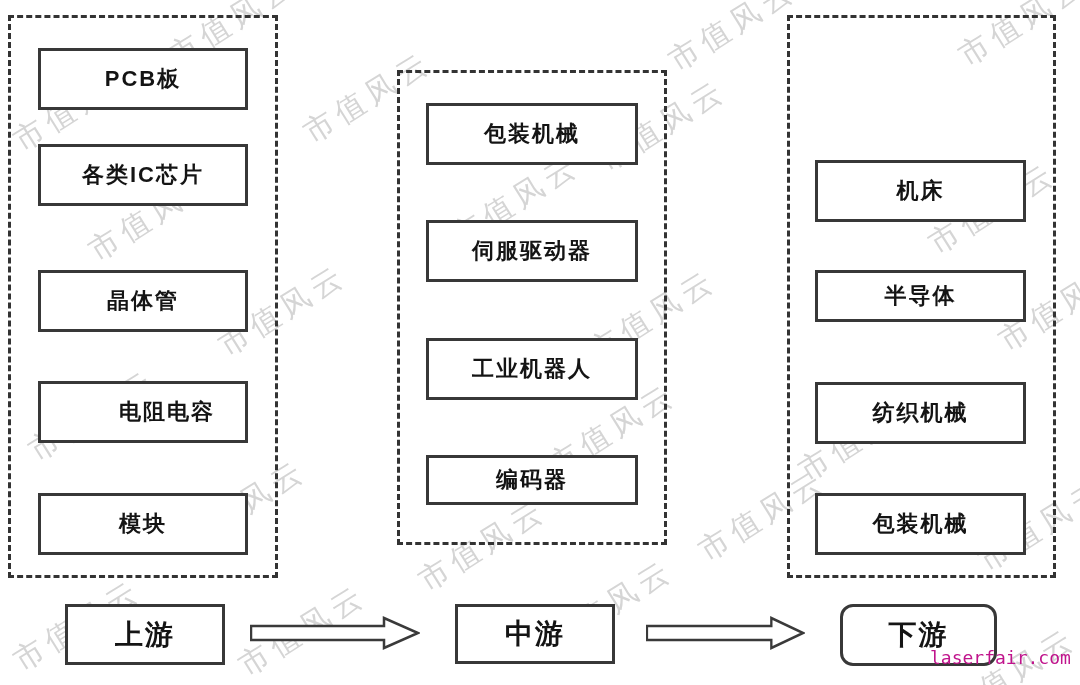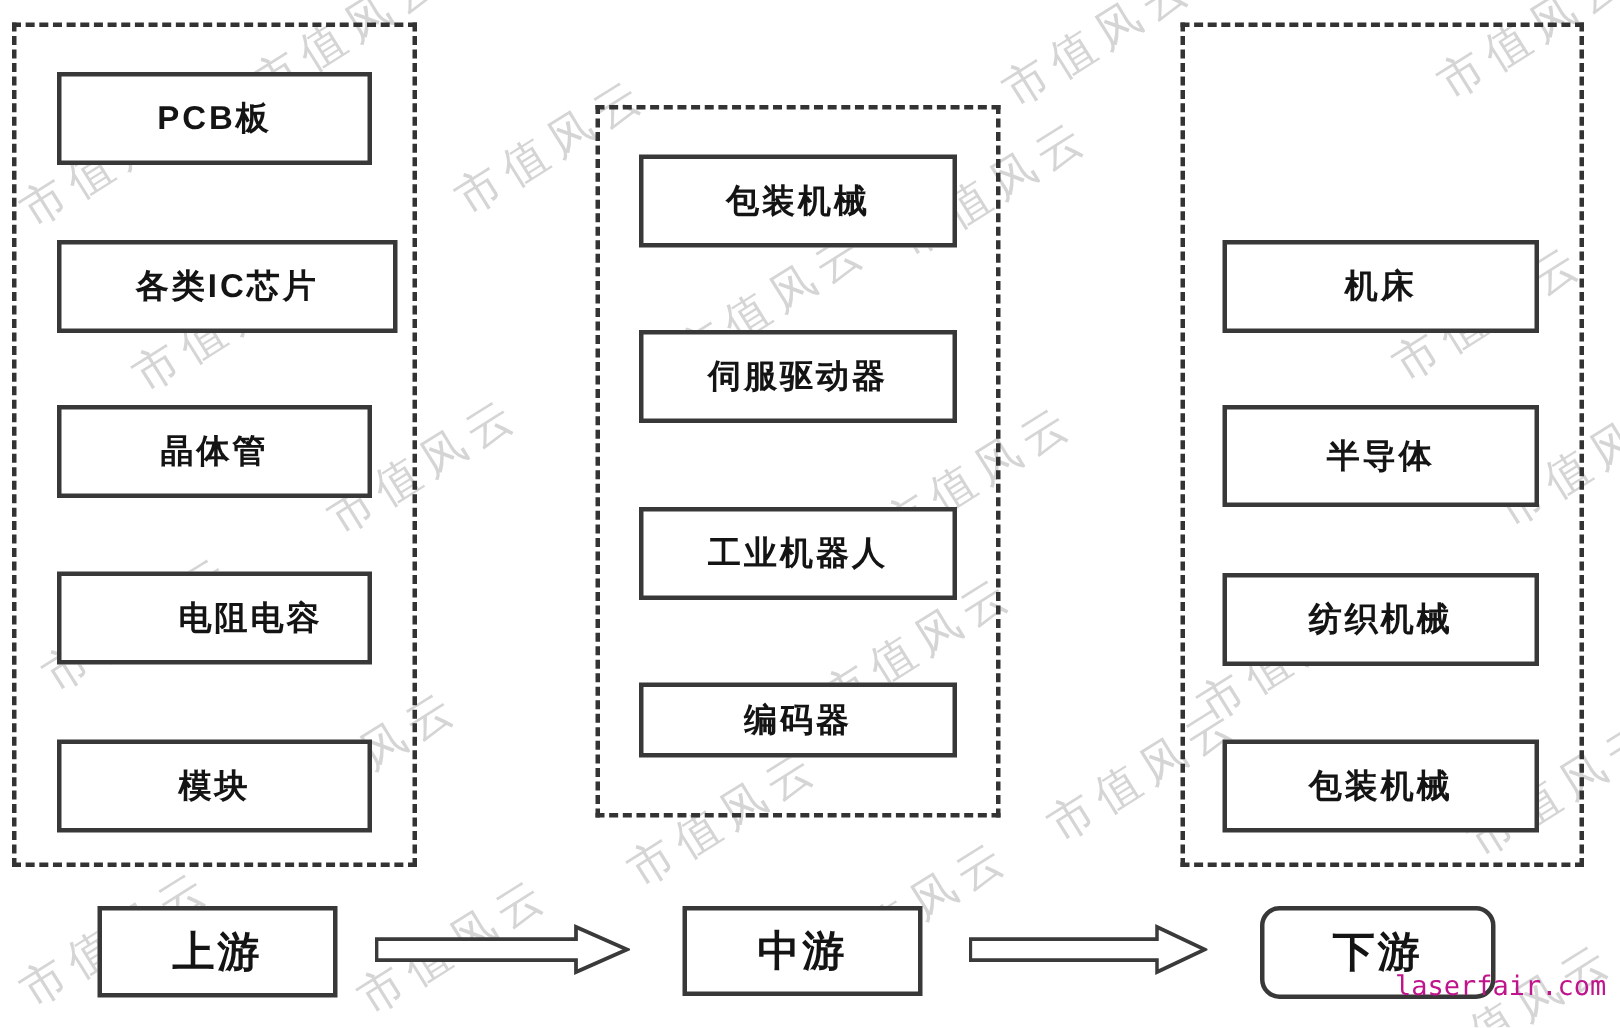--- a/index.html
+++ b/index.html
@@ -81,32 +81,32 @@
       <span class="wm" style="left: 231px; top: 610px;">市值风云</span>
       <span class="wm" style="left: 538px; top: 585px;">市值风云</span>
       <span class="wm" style="left: 941px; top: 653px;">市值风云</span>
     </div>
 
   <div class="group" style="left:8px; top:15px; width:270px; height:563px;"></div>
   <div class="group" style="left:397px; top:70px; width:270px; height:475px;"></div>
   <div class="group" style="left:787px; top:15px; width:269px; height:563px;"></div>
 
   <div class="item" style="left:38px; top:48px; width:210px; height:62px;">PCB板</div>
-  <div class="item" style="left:38px; top:160px; width:227px; height:62px;">各类IC芯片</div>
+  <div class="item" style="left:38px; top:144px; width:210px; height:62px;">各类IC芯片</div>
   <div class="item" style="left:38px; top:270px; width:210px; height:62px;">晶体管</div>
   <div class="item" style="left:38px; top:381px; width:210px; height:62px;padding-left:48px;">电阻电容</div>
   <div class="item" style="left:38px; top:493px; width:210px; height:62px;">模块</div>
 
   <div class="item" style="left:426px; top:103px; width:212px; height:62px;">包装机械</div>
   <div class="item" style="left:426px; top:220px; width:212px; height:62px;">伺服驱动器</div>
   <div class="item" style="left:426px; top:338px; width:212px; height:62px;">工业机器人</div>
   <div class="item" style="left:426px; top:455px; width:212px; height:50px;">编码器</div>
 
   <div class="item" style="left:815px; top:160px; width:211px; height:62px;">机床</div>
-  <div class="item" style="left:815px; top:270px; width:211px; height:68px;">半导体</div>
+  <div class="item" style="left:815px; top:270px; width:211px; height:52px;">半导体</div>
   <div class="item" style="left:815px; top:382px; width:211px; height:62px;">纺织机械</div>
   <div class="item" style="left:815px; top:493px; width:211px; height:62px;">包装机械</div>
 
   <div class="stage" style="left:65px; top:604px; width:160px; height:61px;">上游</div>
   <div class="stage" style="left:455px; top:604px; width:160px; height:60px;">中游</div>
   <div class="stage" style="left:840px; top:604px; width:157px; height:62px;border-radius:13px;">下游</div>
 
   <svg class="arrow-svg" style="left:250px; top:616px;" width="170" height="34" viewBox="0 0 170 34" aria-hidden="true">
     <polygon points="1,10 134,10 134,2 168,17 134,32 134,24 1,24" fill="#ffffff" stroke="#3a3a3a" stroke-width="2.5" stroke-linejoin="miter"></polygon>
   </svg>

